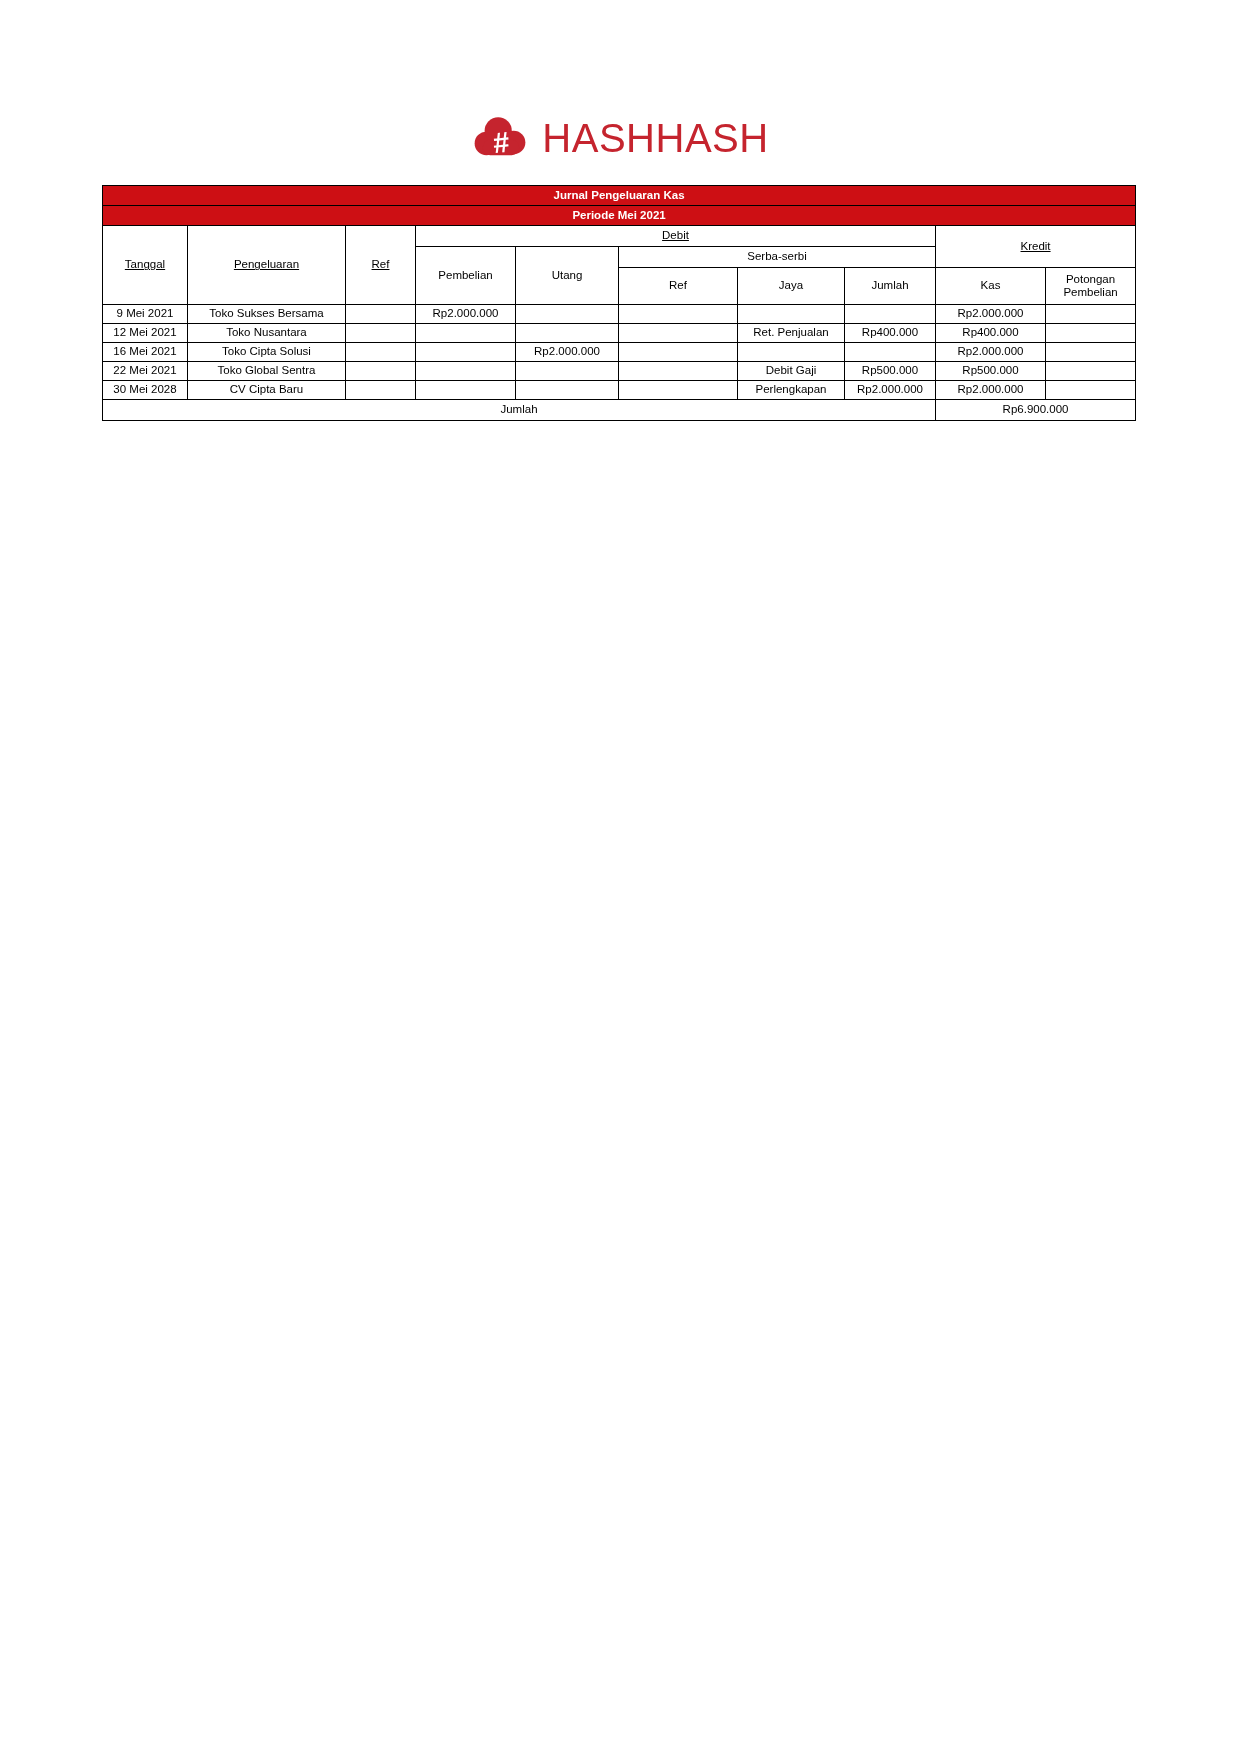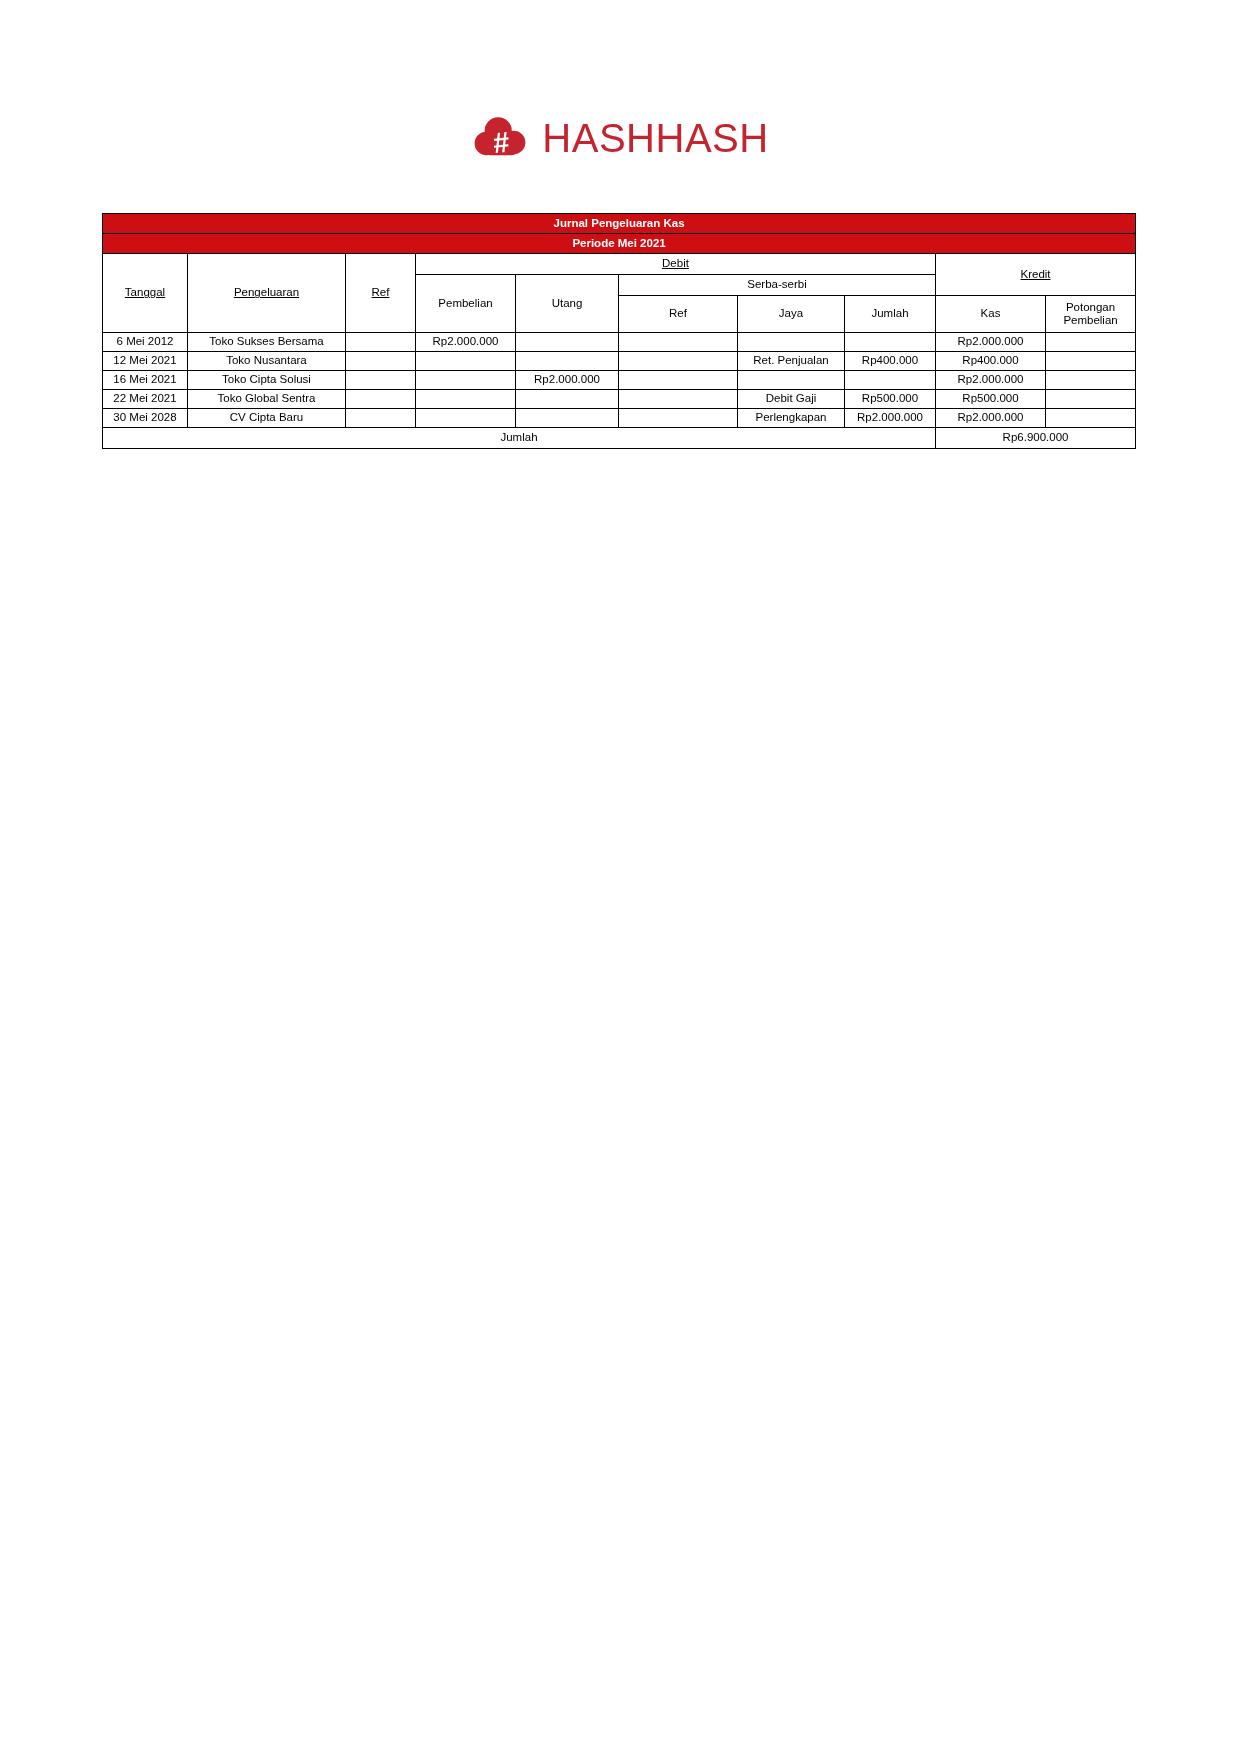--- a/index.html
+++ b/index.html
@@ -35,21 +35,21 @@
     letter-spacing: 0.5px;
     white-space: nowrap;
   }
   .logo-text .hash  { font-weight: 400; }
   .logo-text .micro { font-weight: 400; }
 
   
   table.journal {
     position: absolute;
     left: 102px;
-    top: 213px;
+    top: 185px;
     width: 1033px;
     border-collapse: collapse;
     table-layout: fixed;
     font-size: 11.5px;
     color: #000000;
   }
   table.journal td {
     border: 1px solid #000000;
     text-align: center;
     vertical-align: middle;
@@ -125,21 +125,21 @@
     </tr>
     <tr class="hrow3">
       <td>Ref</td>
       <td>Jaya</td>
       <td>Jumlah</td>
       <td>Kas</td>
       <td>Potongan Pembelian</td>
     </tr>
 
     <tr class="drow">
-      <td>6 Mei 2012</td>
+      <td>9 Mei 2021</td>
       <td>Toko Sukses Bersama</td>
       <td></td>
       <td>Rp2.000.000</td>
       <td></td>
       <td></td>
       <td></td>
       <td></td>
       <td>Rp2.000.000</td>
       <td></td>
     </tr>

